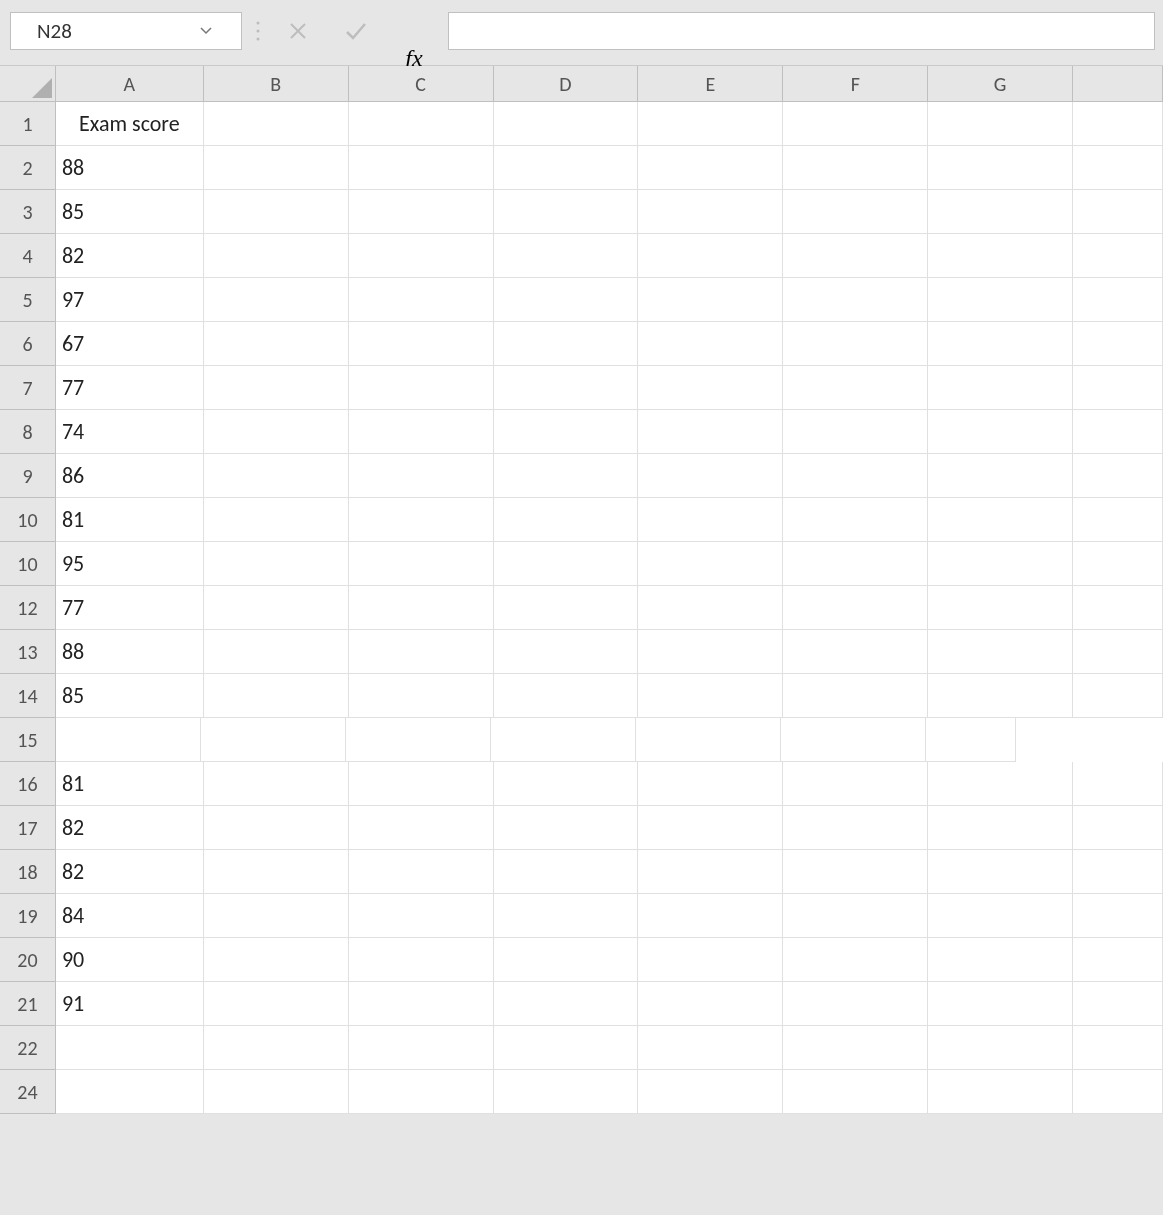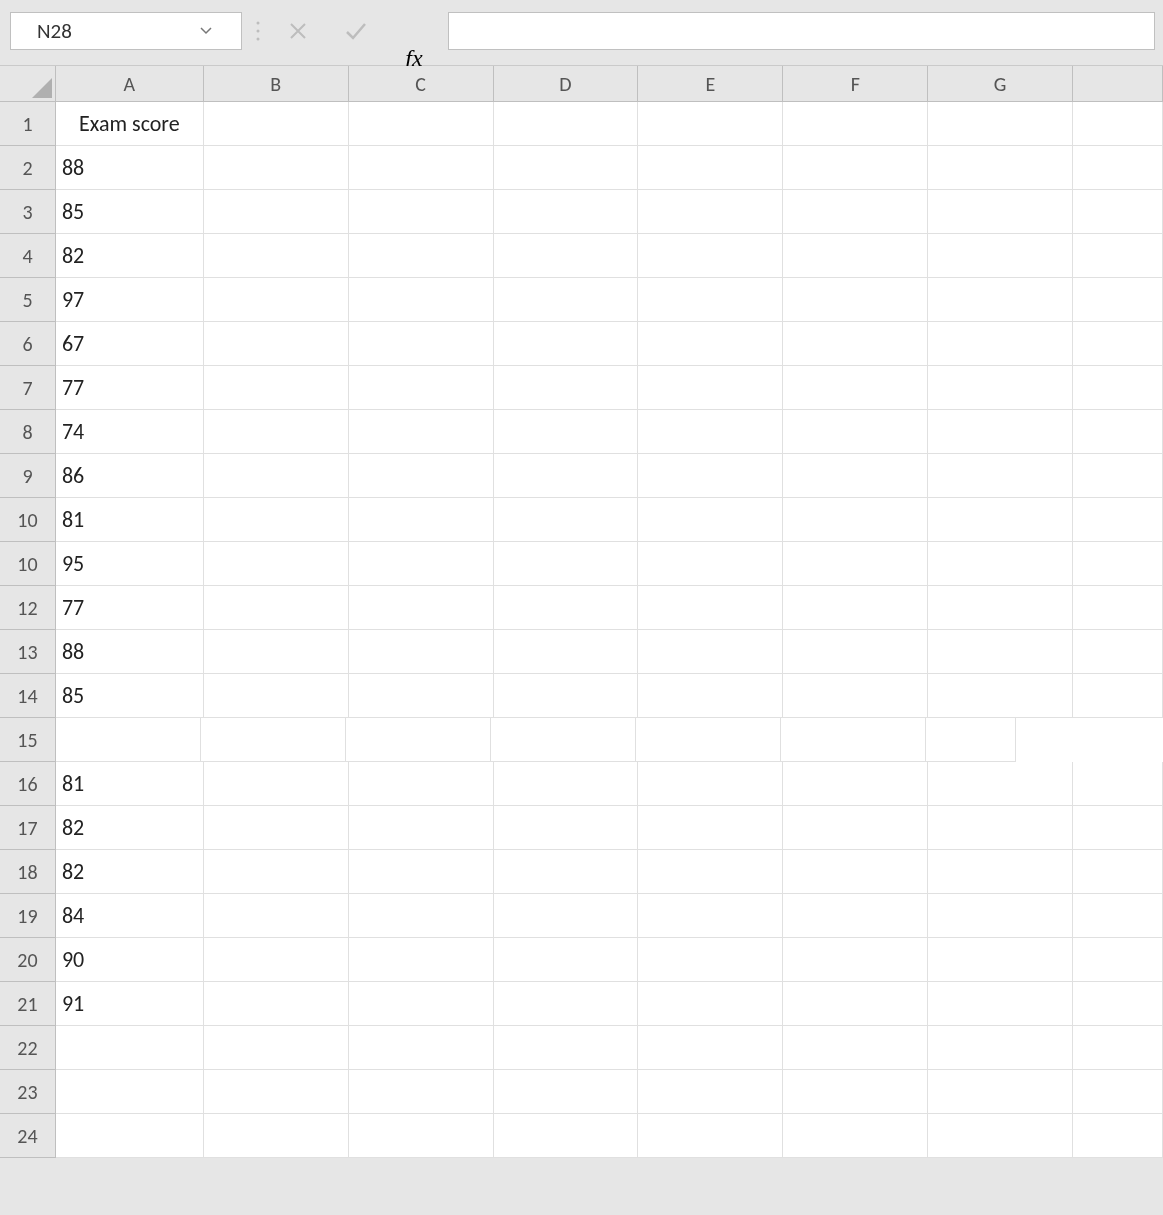--- a/index.html
+++ b/index.html
@@ -451,31 +451,20 @@
         <div class="cell col-A"></div>
         <div class="cell col-B"></div>
         <div class="cell col-C"></div>
         <div class="cell col-D"></div>
         <div class="cell col-E"></div>
         <div class="cell col-F"></div>
         <div class="cell col-G"></div>
         <div class="cell col-X"></div>
       </div>
       <div class="row">
-        <div class="row-h">23</div>
-        <div class="cell col-A"></div>
-        <div class="cell col-B"></div>
-        <div class="cell col-C"></div>
-        <div class="cell col-D"></div>
-        <div class="cell col-E"></div>
-        <div class="cell col-F"></div>
-        <div class="cell col-G"></div>
-        <div class="cell col-X"></div>
-      </div>
-      <div class="row">
         <div class="row-h">24</div>
         <div class="cell col-A"></div>
         <div class="cell col-B"></div>
         <div class="cell col-C"></div>
         <div class="cell col-D"></div>
         <div class="cell col-E"></div>
         <div class="cell col-F"></div>
         <div class="cell col-G"></div>
         <div class="cell col-X"></div>
       </div>

